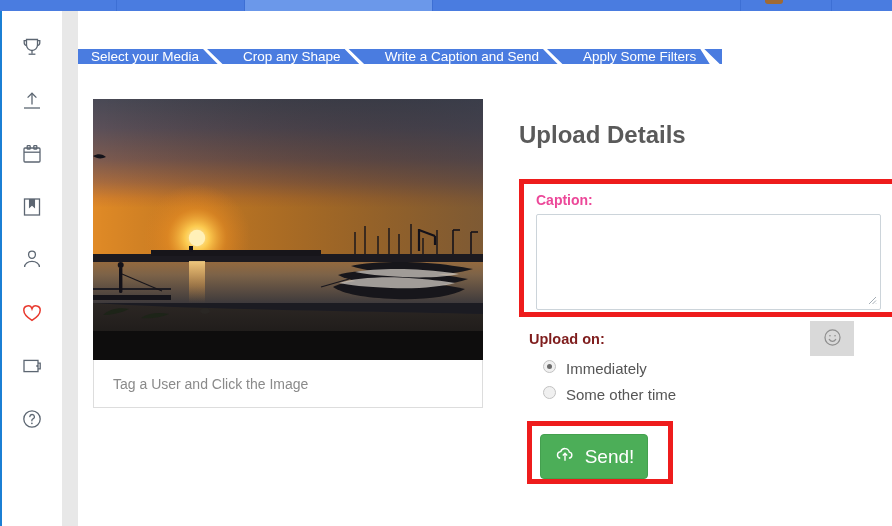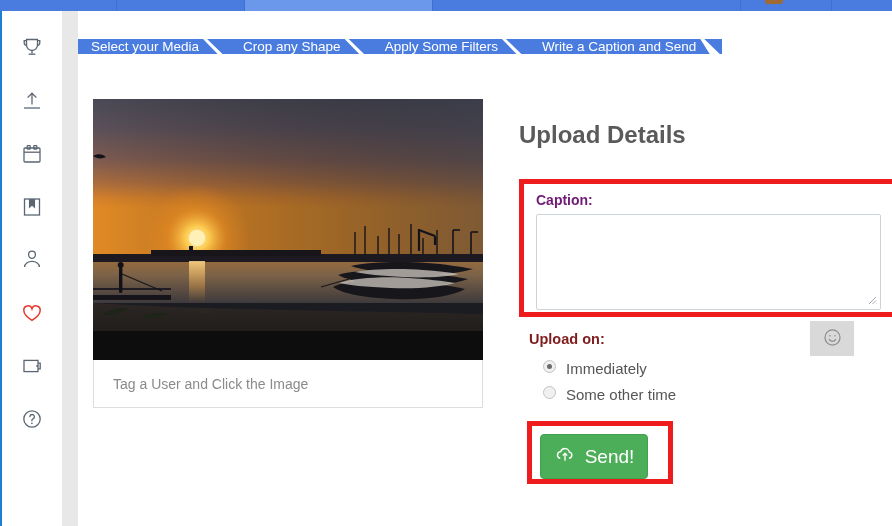--- a/index.html
+++ b/index.html
@@ -99,21 +99,21 @@
     height: 515px;
     background: #ffffff;
   }
 
   
   .stepper {
     position: absolute;
     left: 0px; top: 18px;
     height: 35px;
     display: flex;
-    align-items: center;
+    align-items: flex-end;
   }
   .step {
     position: relative;
     background: #4a7ce0;
     color: #ffffff;
     font-size: 13.5px;
     display: flex;
     align-items: center;
     padding-left: 18px;
     padding-right: 26px;
@@ -184,21 +184,21 @@
     width: 380px;
     height: 138px;
     border: 5px solid #ee1c1c;
     background: #ffffff;
   }
   .caption-label {
     position: absolute;
     left: 12px; top: 8px;
     font-size: 14px;
     font-weight: bold;
-    color: #701a75;
+    color: #ec4899;
   }
   .caption-input {
     position: absolute;
     left: 12px; top: 30px;
     width: 345px;
     height: 96px;
     border: 1px solid #ccd4da;
     border-radius: 2px;
     background: #ffffff;
     resize: none;
@@ -393,24 +393,24 @@
   <div class="content">
 
     <div class="stepper">
       <div class="step">
         <span>Select your Media</span>
       </div>
       <div class="step">
         <span>Crop any Shape</span>
       </div>
       <div class="step">
+        <span>Write a Caption and Send</span>
+      </div>
+      <div class="step">
         <span>Apply Some Filters</span>
-      </div>
-      <div class="step">
-        <span>Write a Caption and Send</span>
       </div>
     </div>
 
     <div class="media-card">
       <div class="media-photo">
         <svg width="390" height="261" viewBox="0 0 390 261" preserveAspectRatio="none">
           <defs>
             <linearGradient id="skyGrad" x1="0" y1="0" x2="0" y2="1">
               <stop offset="0" stop-color="#4a4a56"></stop>
               <stop offset="0.18" stop-color="#5b5059"></stop>

